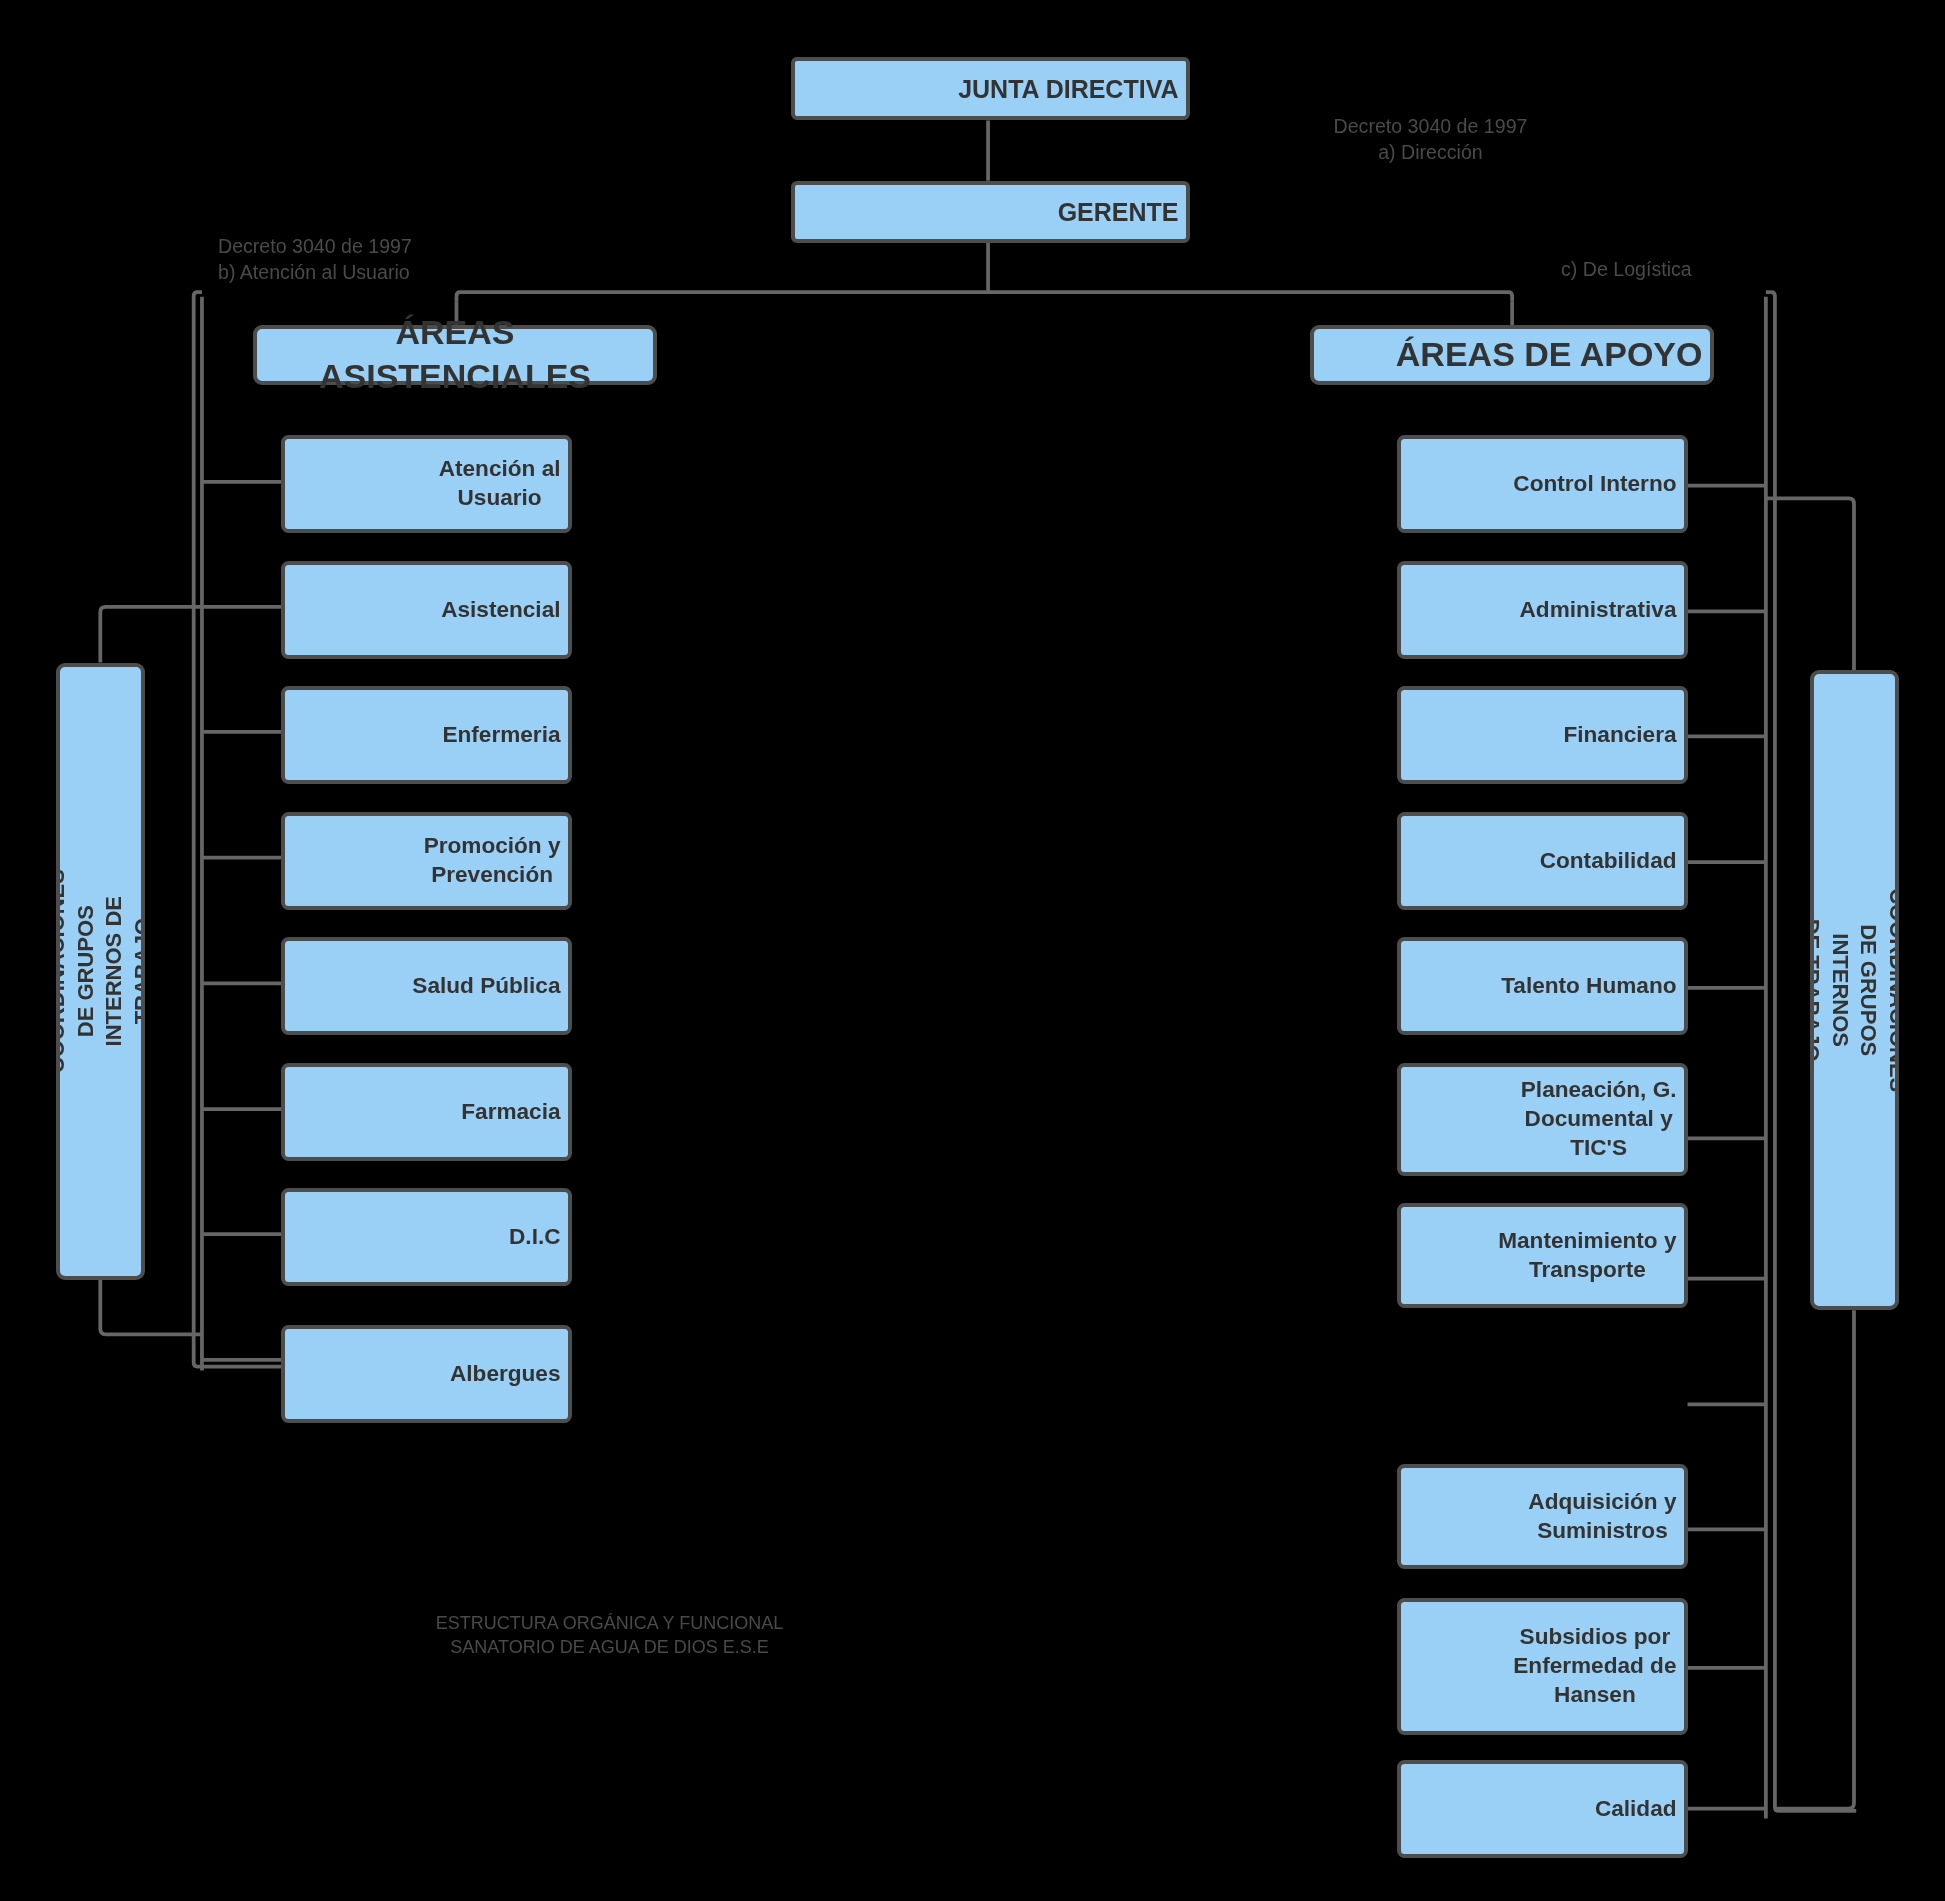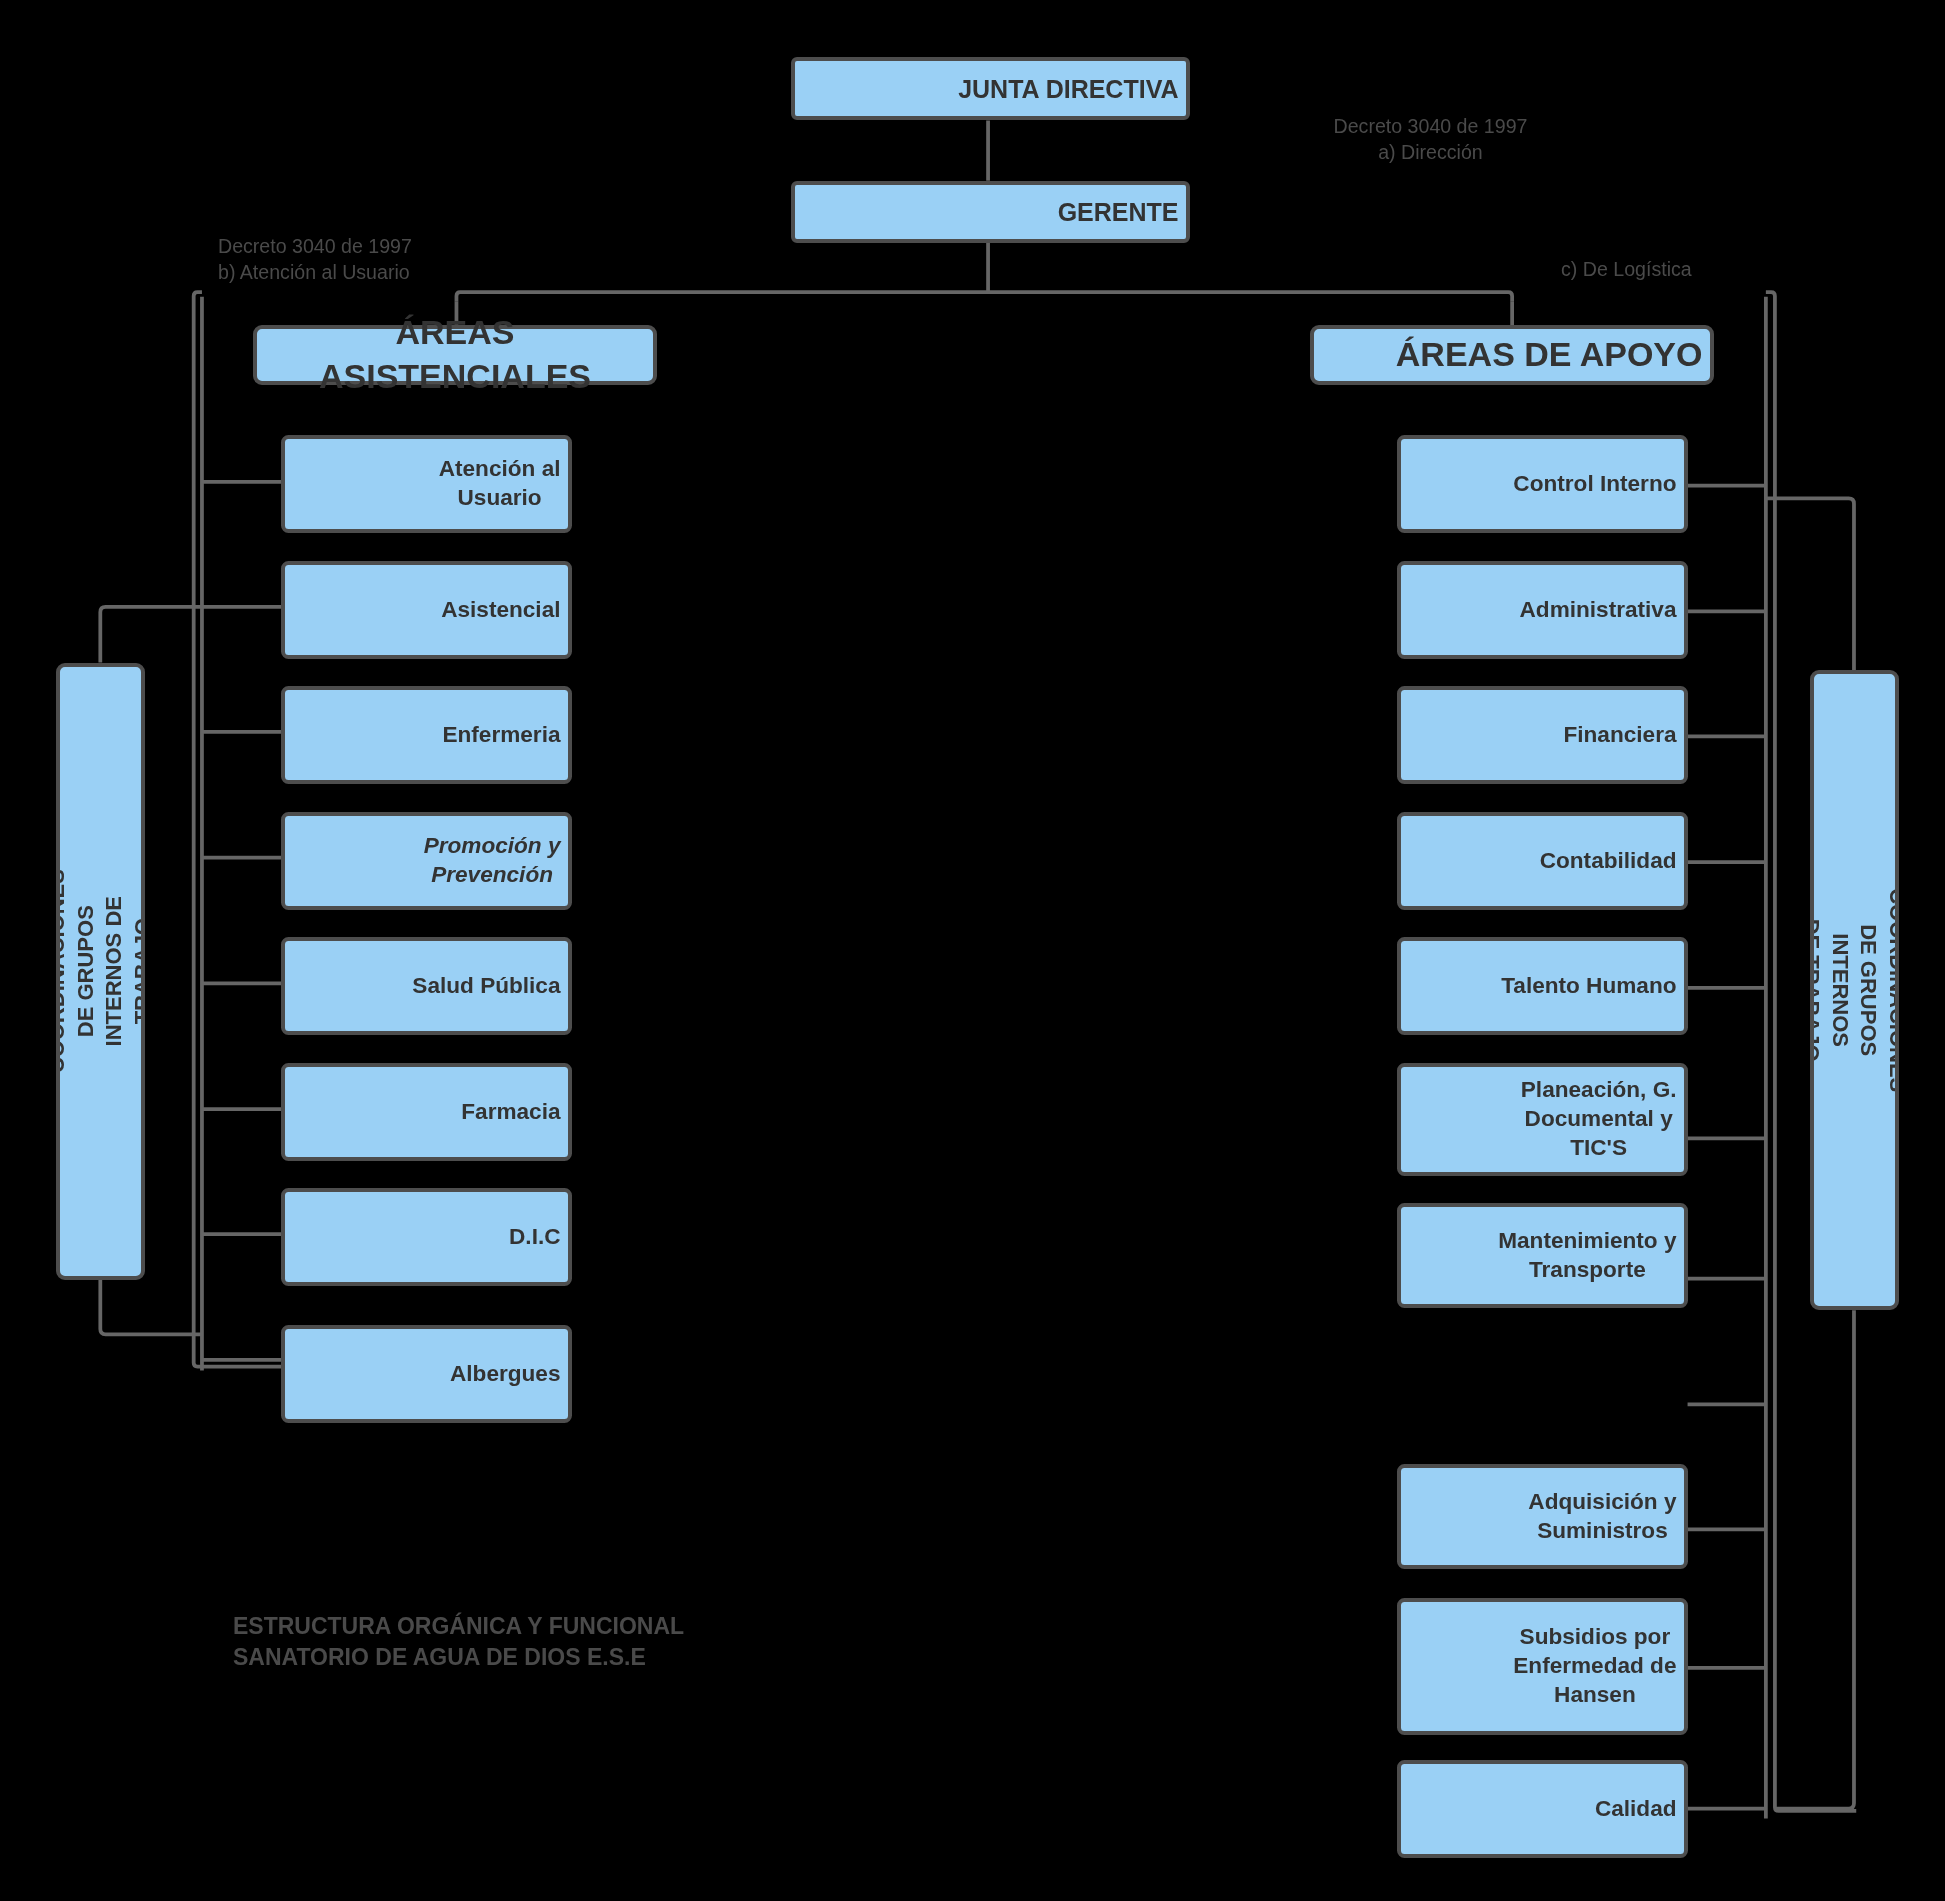--- a/index.html
+++ b/index.html
@@ -80,25 +80,25 @@
     line-height: 1.35;
     white-space: pre-line;
     font-weight: normal;
   }
   .annotation.center { text-align: center; }
   .annotation.left { text-align: left; }
 
   .footer-title {
     position: absolute;
     color: #4a4a4a;
-    font-size: 23px;
-    font-weight: bold;
+    font-size: 18px;
+    font-weight: normal;
     line-height: 1.35;
     white-space: pre-line;
-    text-align: left;
+    text-align: center;
   }
 </style>
 </head>
 <body>
 
 <div id="chart-root">
 
   <svg class="connectors" viewBox="0 0 2584 2526" xmlns="http://www.w3.org/2000/svg">
     <g fill="none" stroke="#666666" stroke-width="5">
 
@@ -190,21 +190,21 @@
   </div>
 
   <div class="node" style="left:281px; top:561px; width:291px; height:98px;">
     <span class="node-label">Asistencial</span>
   </div>
 
   <div class="node" style="left:281px; top:686px; width:291px; height:98px;">
     <span class="node-label">Enfermeria</span>
   </div>
 
-  <div class="node" style="left:281px; top:812px; width:291px; height:98px;font-style:italic;">
+  <div class="node" style="left:281px; top:812px; width:291px; height:98px;">
     <span class="node-label">Promoción y
 Prevención</span>
   </div>
 
   <div class="node" style="left:281px; top:937px; width:291px; height:98px;">
     <span class="node-label">Salud Pública</span>
   </div>
 
   <div class="node" style="left:281px; top:1063px; width:291px; height:98px;">
     <span class="node-label">Farmacia</span>

